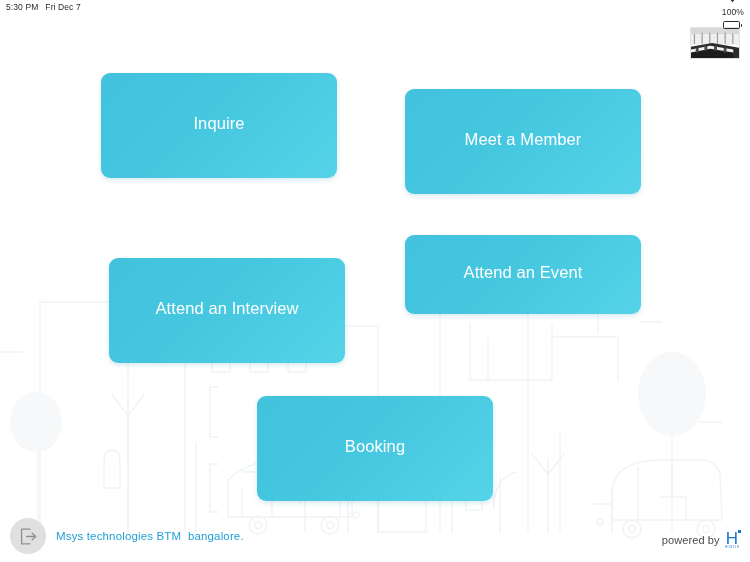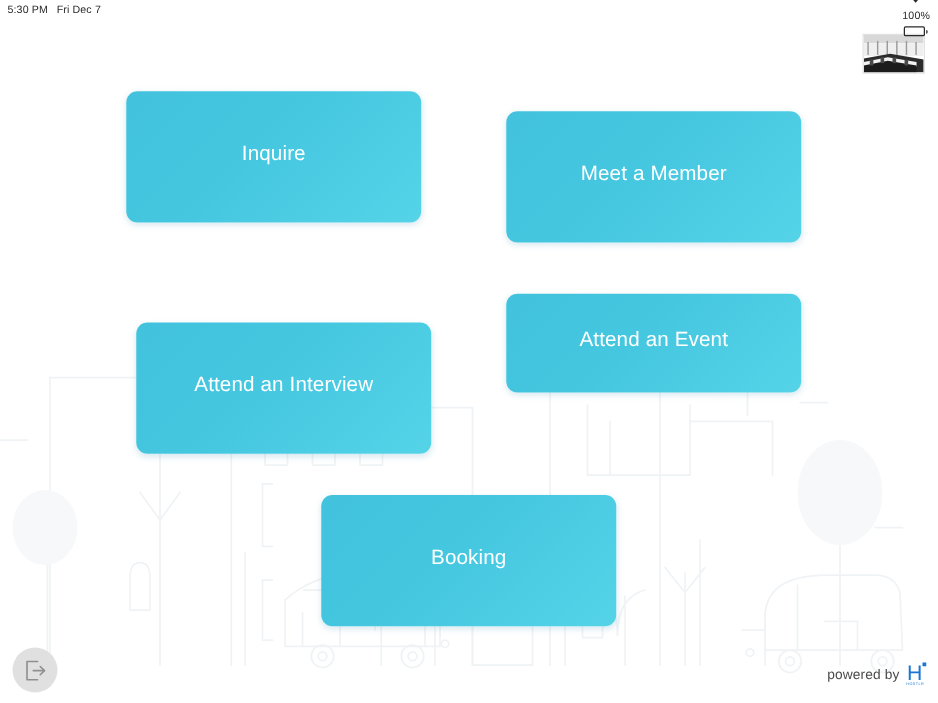--- a/index.html
+++ b/index.html
@@ -344,20 +344,21 @@
 </div>
 
 <div class="footer-left">
   <div class="logout-btn">
     <svg width="19" height="17" viewBox="0 0 19 17">
       <path d="M11 1.2 L2.6 1.2 L2.6 15.8 L11 15.8" stroke="#8f8f8f" stroke-width="1.3" fill="none" stroke-linecap="round" stroke-linejoin="round"></path>
       <path d="M7.6 8.5 L16.4 8.5" stroke="#8f8f8f" stroke-width="1.3" stroke-linecap="round"></path>
       <path d="M13.2 5.2 L16.6 8.5 L13.2 11.8" stroke="#8f8f8f" stroke-width="1.3" fill="none" stroke-linecap="round" stroke-linejoin="round"></path>
     </svg>
   </div>
+  <div class="footer-text">Msys technologies BTM  bangalore.</div>
 </div>
 
 <div class="footer-right">
   <span class="powered-text">powered by</span>
   <span class="h-logo">
     <span class="h-tick"></span>
     <span class="h-mark">H</span>
     <span class="h-sub">HOSTLR</span>
   </span>
 </div>

